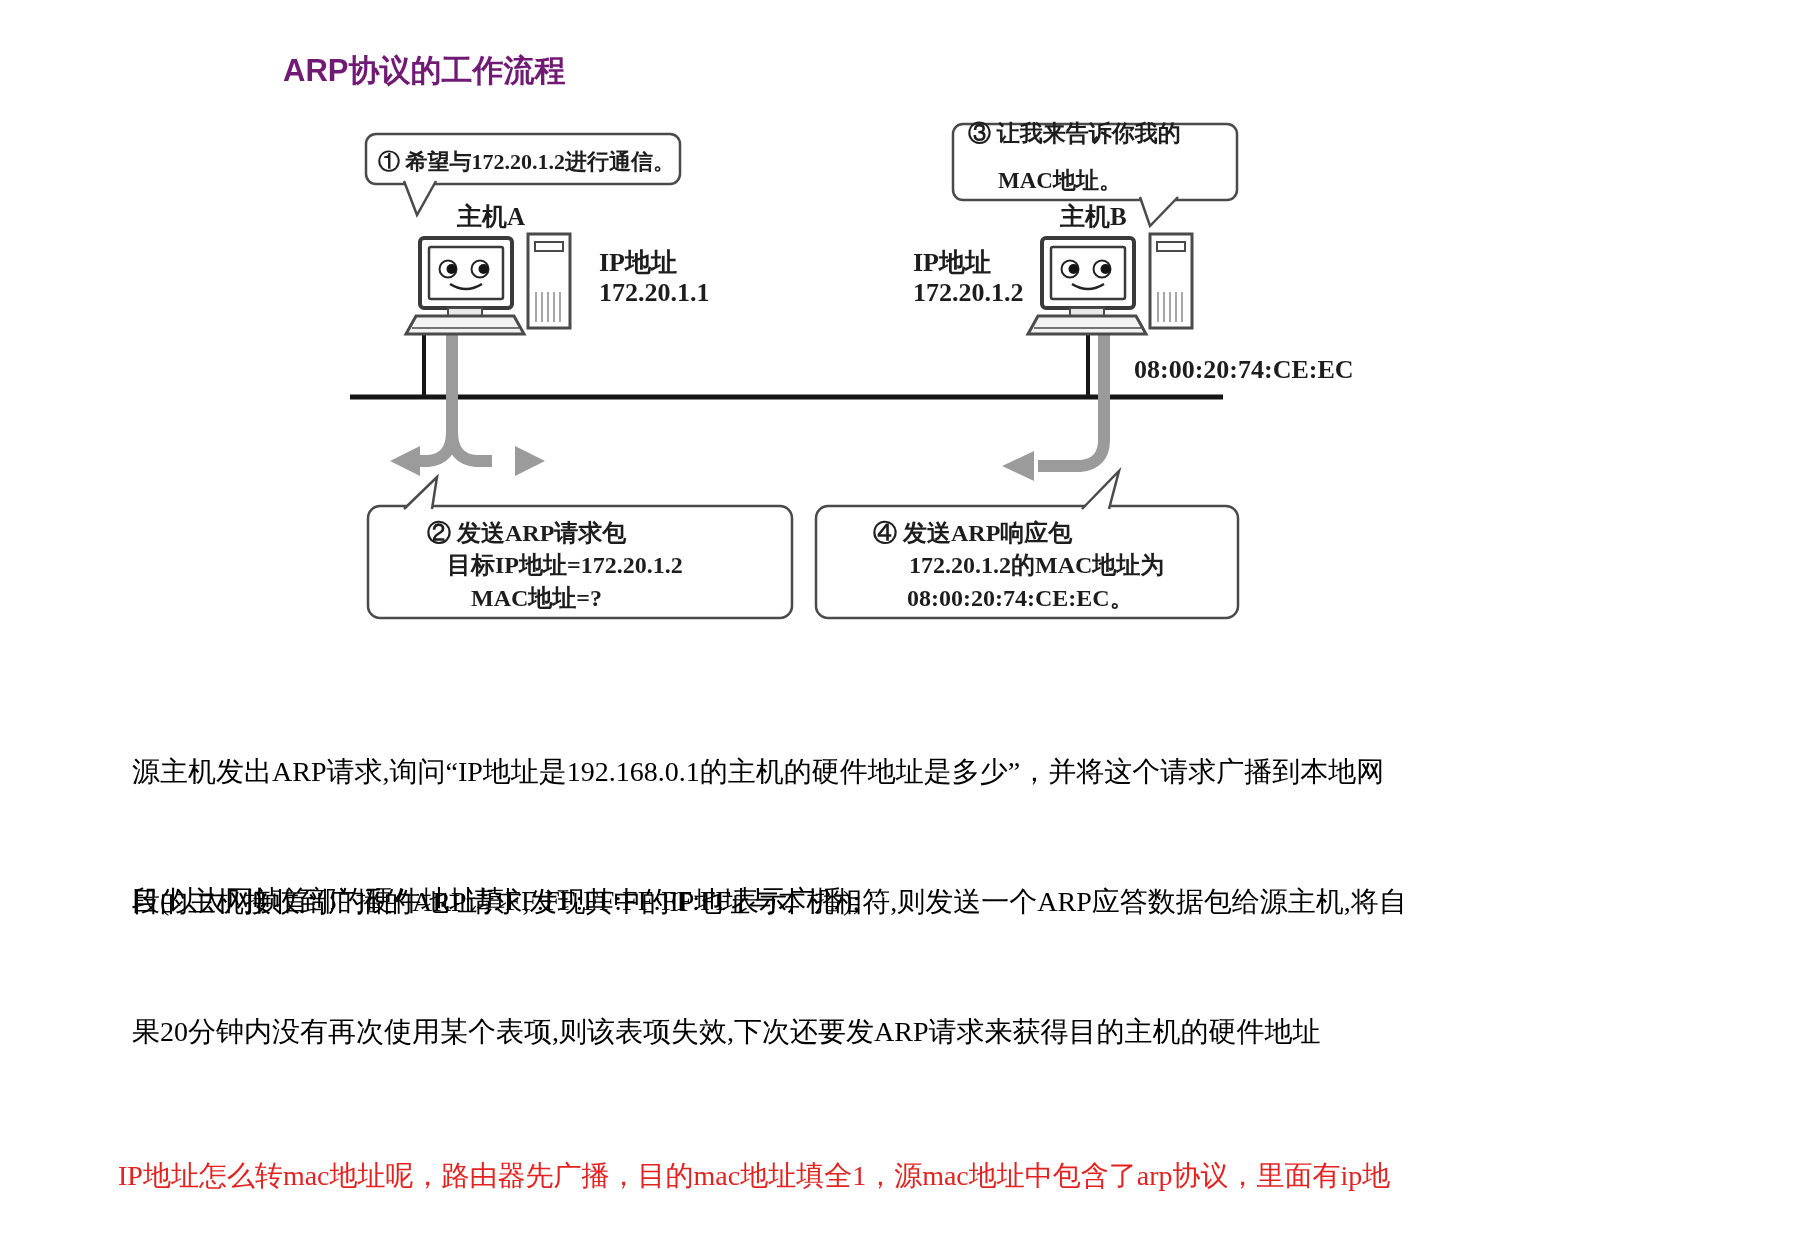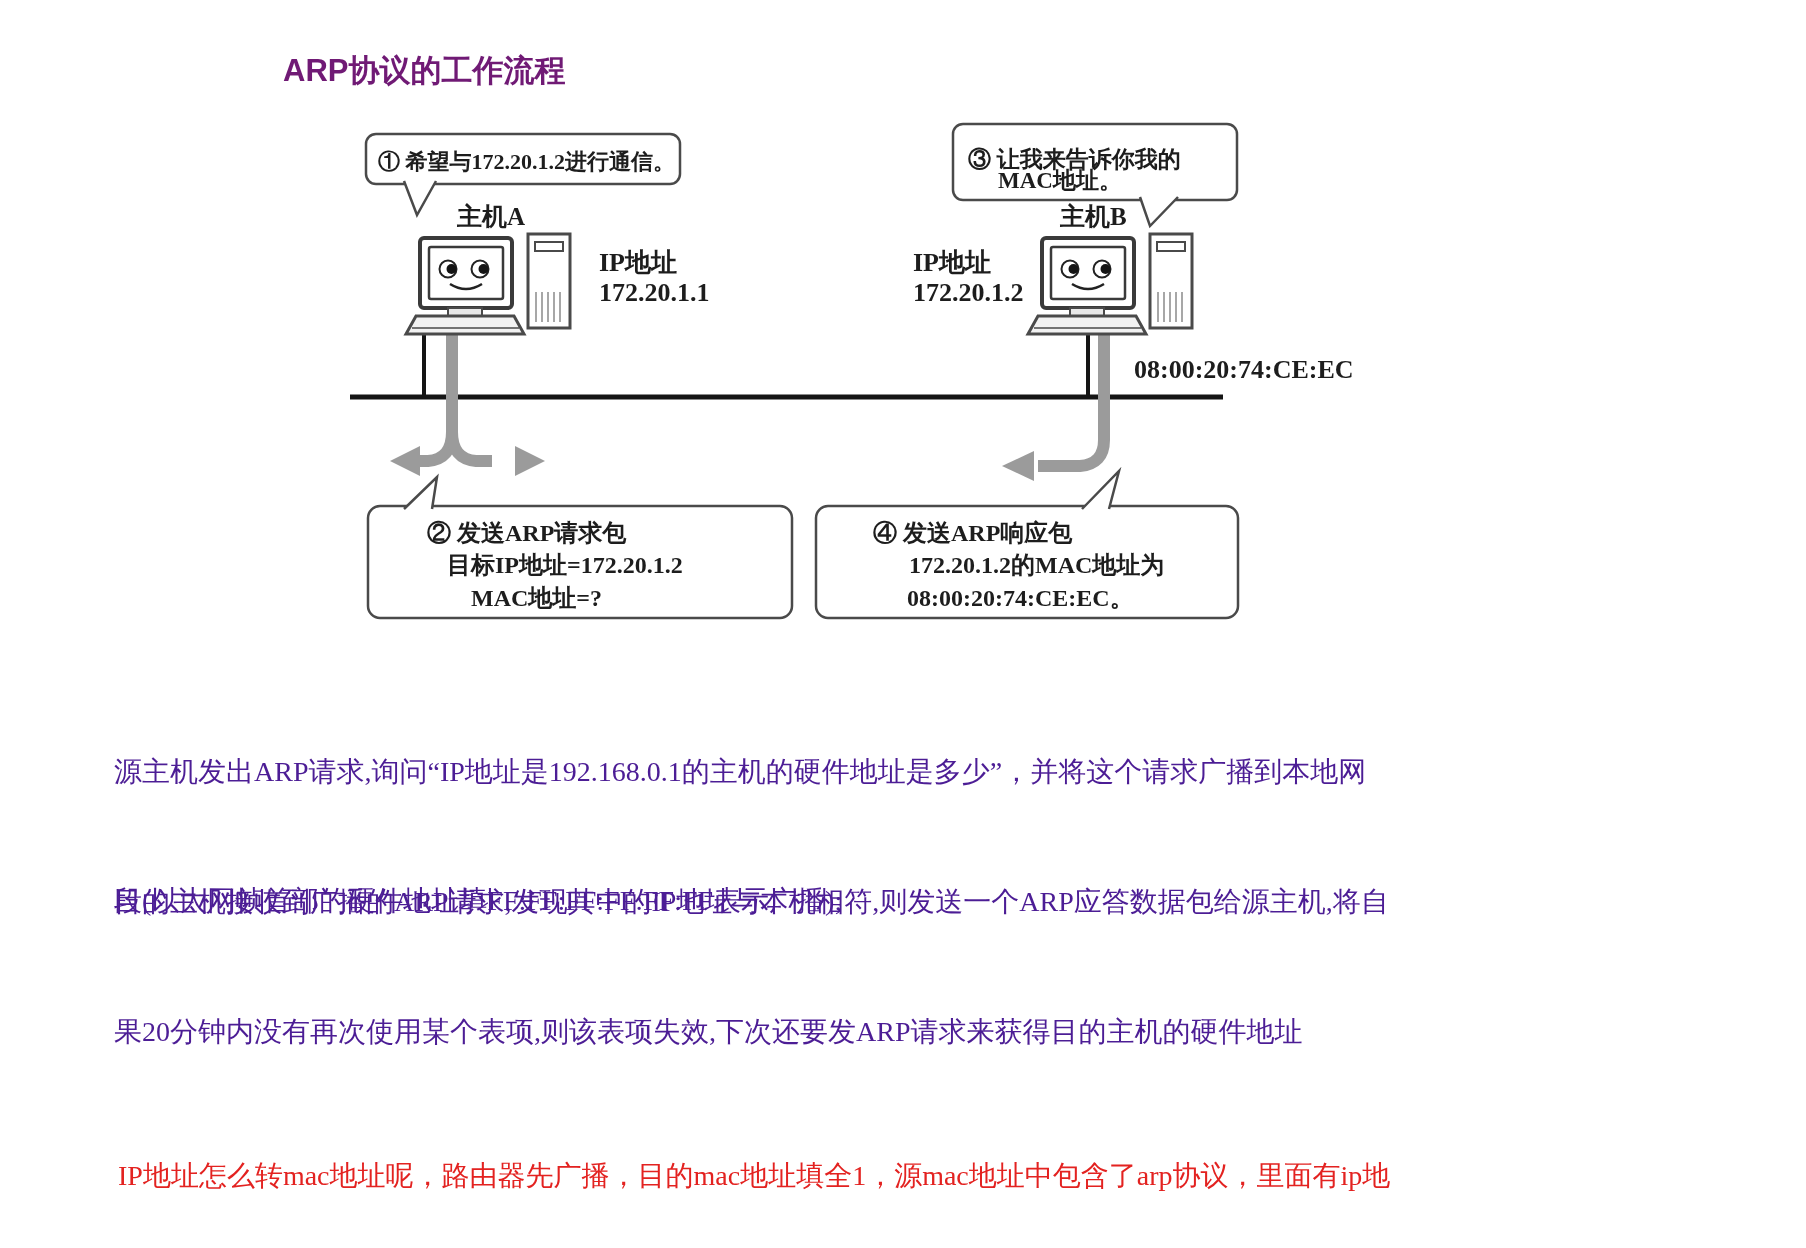--- a/index.html
+++ b/index.html
@@ -7,21 +7,21 @@
        font-family:"Liberation Serif","DejaVu Serif",serif;}
   .abs{position:absolute;}
   .page-title{left:283px;top:50px;font-family:"Liberation Sans","DejaVu Sans",sans-serif;
        font-weight:bold;font-size:31px;color:#701a75;white-space:nowrap;}
   .d-label{position:absolute;font-weight:bold;color:#1d1d1d;white-space:nowrap;
        font-family:"Liberation Serif","DejaVu Serif",serif;}
   .fs22{font-size:22px;} .fs23{font-size:23px;} .fs24{font-size:24px;margin-left:43px;}
   .fs25{font-size:25px;} .fs26{font-size:26px;margin-left:11px;}
   .ip-block div{line-height:30px;}
   .para{position:absolute;white-space:pre;font-size:28px;line-height:43px;}
-  .para.blue{color:#4c1d95;left:114px;}
+  .para.blue{color:#000000;left:132px;}
   .para.red{color:#e32220;left:118px;}
   .watermark{position:absolute;right:10px;top:1221px;font-size:18px;color:#9c9c9c;
        font-family:"Liberation Sans","DejaVu Sans",sans-serif;white-space:nowrap;margin-top:32px;}
   svg{display:block;}
 </style>
 </head>
 <body>
 
 <div class="abs page-title">ARP协议的工作流程</div>
 
@@ -96,21 +96,21 @@
 
   <g>
     <rect x="816" y="506" width="422" height="112" rx="12" fill="#ffffff" stroke="#4a4a4a" stroke-width="2.5"></rect>
     <polygon points="1082,509 1119,471 1109,509" fill="#ffffff"></polygon>
     <path d="M1082,509 L1119,471 L1109,509" fill="none" stroke="#4a4a4a" stroke-width="2.5"></path>
   </g>
 </svg>
 
 <div class="d-label fs22" style="left:378px;top:147px">① 希望与172.20.1.2进行通信。</div>
 
-<div class="d-label fs23" style="left:968px;top:144px">③ 让我来告诉你我的</div>
+<div class="d-label fs23" style="left:968px;top:118px">③ 让我来告诉你我的</div>
 <div class="d-label fs23" style="left:998px;top:165px">MAC地址。</div>
 
 <div class="d-label fs25" style="left:457px;top:200px">主机A</div>
 <div class="d-label fs25" style="left:1060px;top:200px">主机B</div>
 
 <div class="d-label fs26 ip-block" style="left:588px;top:248px">
   <div>IP地址</div>
   <div>172.20.1.1</div>
 </div>
 <div class="d-label fs26 ip-block" style="left:902px;top:248px">

